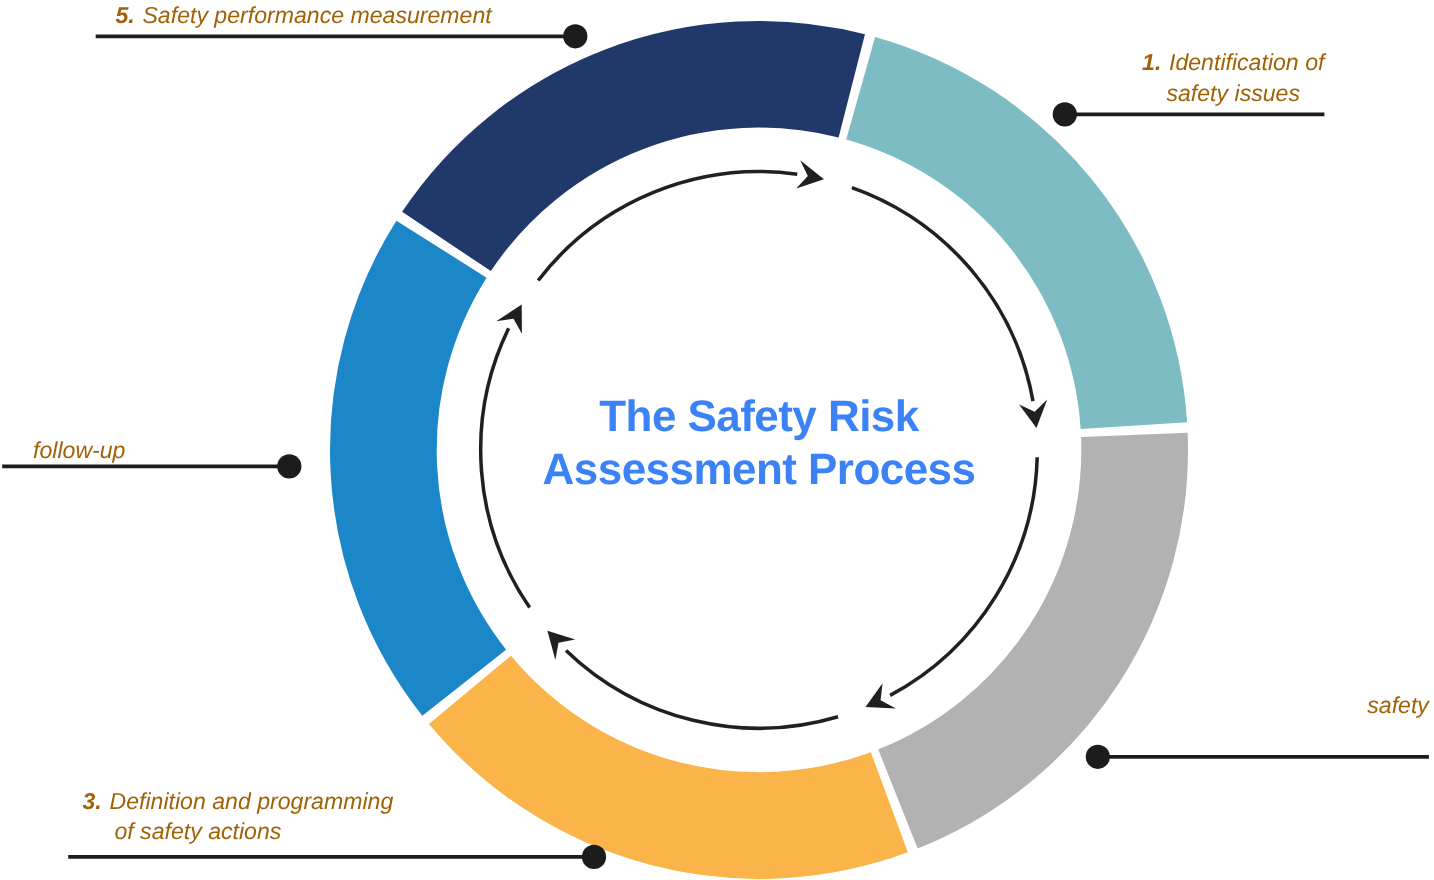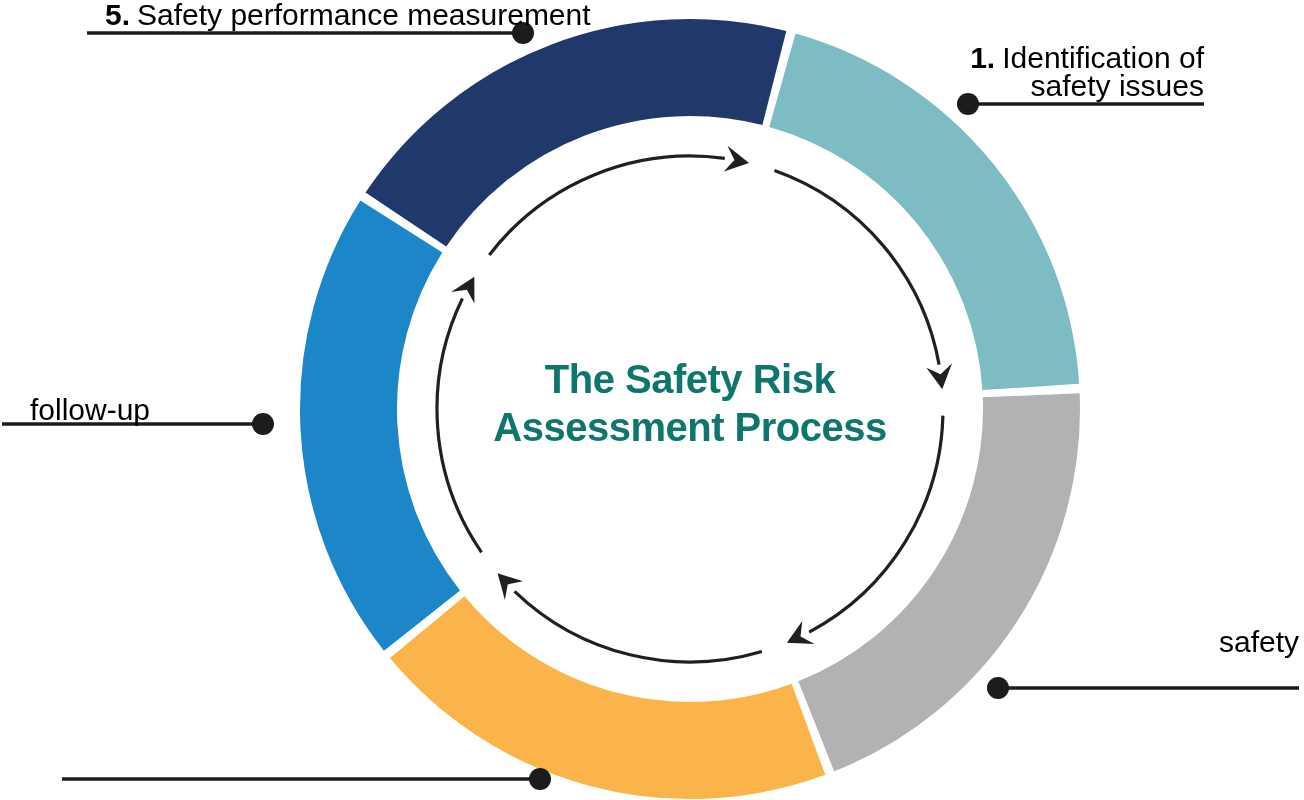--- a/index.html
+++ b/index.html
@@ -1,30 +1,30 @@
 <!DOCTYPE html>
 <html><head>
 <meta charset="utf-8">
 <style>
   html,body{margin:0;padding:0;background:#ffffff;}
   body{width:1304px;height:800px;overflow:hidden;font-family:"Liberation Sans",sans-serif;}
   #stage{position:relative;width:1304px;height:800px;background:#ffffff;}
   #diagram-svg{position:absolute;left:0;top:0;}
-  .lbl{position:absolute;color:#000000;font-size:30px;line-height:28px;white-space:nowrap;}
+  .lbl{position:absolute;color:#a16207;font-size:21px;line-height:28px;white-space:nowrap;font-style:italic;}
   .lbl b{font-weight:700;margin-right:7px;}
-  .r{text-align:right;}
+  .r{text-align:center;}
   .lbl1{top:44px;right:100px;}
   .lbl2{top:628px;right:5px;}
   .lbl3{left:75px;top:715px;}
   .lbl3 .l2{margin-left:29px;}
   .lbl4{left:3px;top:360px;}
   .lbl4 .l2{margin-left:27px;margin-top:36px;}
   .lbl5{left:105px;top:1px;}
   .title{position:absolute;left:340px;top:355px;width:700px;text-align:center;
-         font-weight:700;font-size:40px;line-height:48px;color:#0f766e;letter-spacing:-0.5px;}
+         font-weight:700;font-size:40px;line-height:48px;color:#3b82f6;letter-spacing:-0.5px;}
 </style>
 </head>
 <body>
 
 <div id="stage">
 
   <svg id="diagram-svg" width="1304" height="800" viewBox="0 0 1304 800">
       <path d="M 782.41 80.24 A 341.5 341.5 0 0 1 1030.79 386.96" stroke="#7dbcc2" stroke-width="97" fill="none"></path>
       <path d="M 1031.22 395.29 A 341.5 341.5 0 0 1 816.27 726.30" stroke="#b2b2b2" stroke-width="97" fill="none"></path>
       <path d="M 808.48 729.29 A 341.5 341.5 0 0 1 427.25 627.14" stroke="#fab44a" stroke-width="97" fill="none"></path>
@@ -59,20 +59,24 @@
 
   <div class="lbl lbl1 r">
     <div class="l1"><b>1.</b><span>Identification of</span></div>
     <div class="l2">safety issues</div>
   </div>
 
   <div class="lbl lbl2 r">
     <div class="l2">safety</div>
   </div>
 
+  <div class="lbl lbl3">
+    <div class="l1"><b>3.</b><span>Definition and programming</span></div>
+    <div class="l2">of safety actions</div>
+  </div>
 
   <div class="lbl lbl4">
     <div class="l2">follow-up</div>
   </div>
 
   <div class="lbl lbl5">
     <div class="l1"><b>5.</b><span>Safety performance measurement</span></div>
   </div>
 
 </div>

